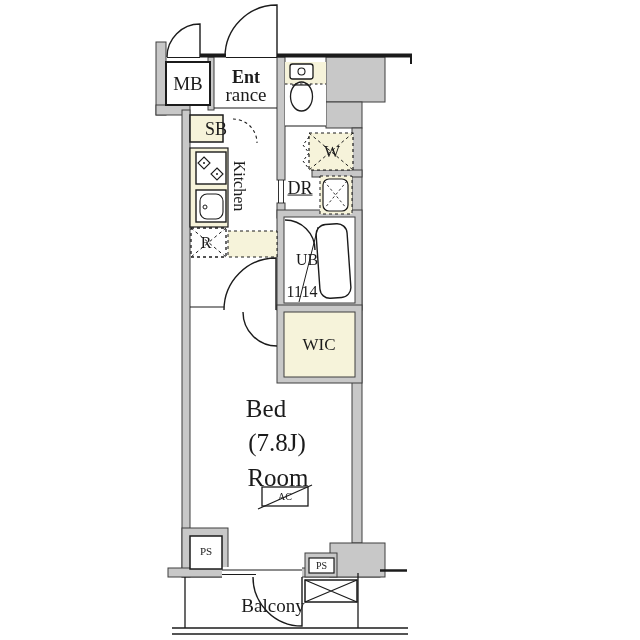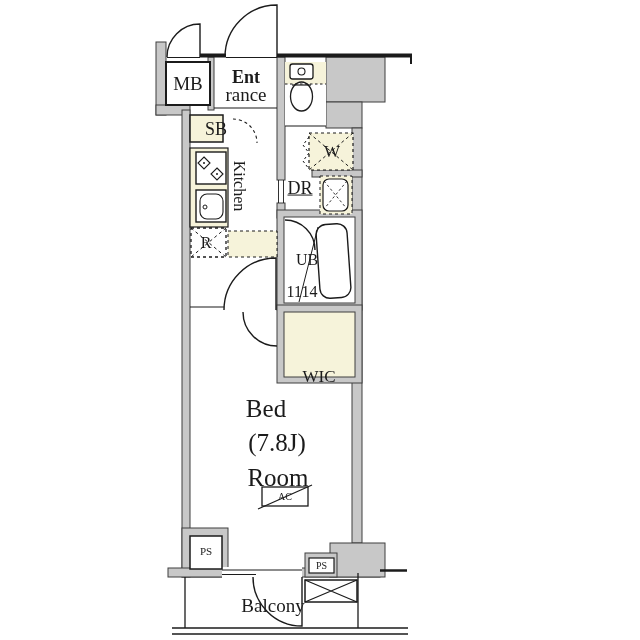--- a/index.html
+++ b/index.html
@@ -120,21 +120,21 @@
   <div class="lbl" style="left:188px;top:84px;font-size:19px;">MB</div>
   <div class="lbl" style="left:246px;top:77px;font-size:18px;font-weight:bold;">Ent</div>
   <div class="lbl" style="left:246px;top:95px;font-size:19px;">rance</div>
   <div class="lbl" style="left:216px;top:129px;font-size:18px;">SB</div>
   <div class="lbl rot" style="left:239px;top:186px;font-size:16px;">Kitchen</div>
   <div class="lbl" style="left:300px;top:188px;font-size:18px;text-decoration:underline;">DR</div>
   <div class="lbl" style="left:332px;top:152px;font-size:17px;">W</div>
   <div class="lbl" style="left:206px;top:243px;font-size:16px;">R</div>
   <div class="lbl" style="left:307px;top:260px;font-size:16px;">UB</div>
   <div class="lbl" style="left:302px;top:276px;font-size:16px;margin-top:16px;">1114</div>
-  <div class="lbl" style="left:319px;top:345px;font-size:17px;margin-top:32px;">WIC</div>
+  <div class="lbl" style="left:319px;top:345px;font-size:17px;">WIC</div>
   <div class="lbl" style="left:266px;top:409px;font-size:25px;">Bed</div>
   <div class="lbl" style="left:278px;top:435px;font-size:25px;margin-top:43px;">Room</div>
   <div class="lbl" style="left:277px;top:443px;font-size:25px;text-align:right;">(7.8J)</div>
   <div class="lbl" style="left:285px;top:497px;font-size:10px;">AC</div>
   <div class="lbl" style="left:206px;top:552px;font-size:11px;">PS</div>
   <div class="lbl" style="left:321.5px;top:565.5px;font-size:10px;">PS</div>
   <div class="lbl" style="left:273px;top:606px;font-size:19px;">Balcony</div>
 </div>
 
 </body></html>

